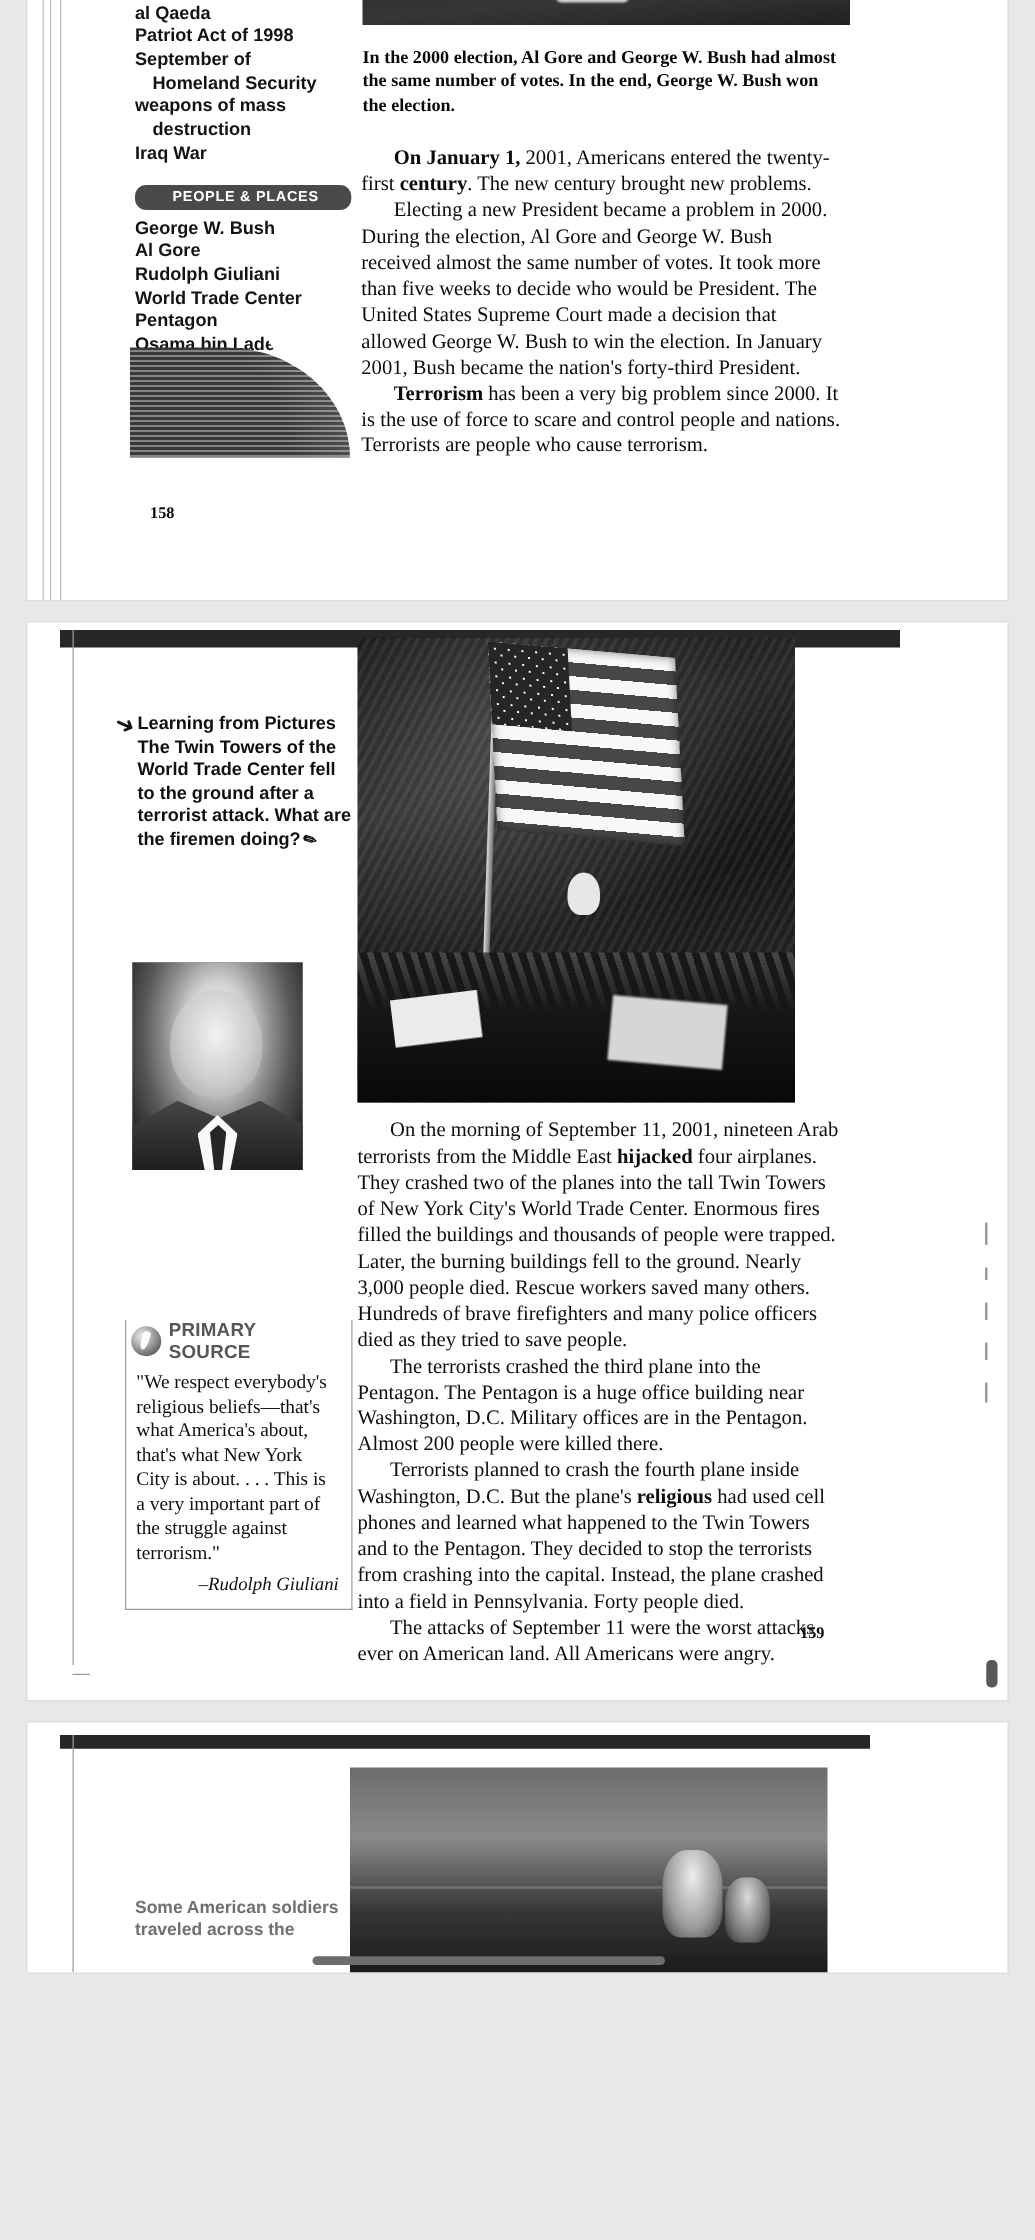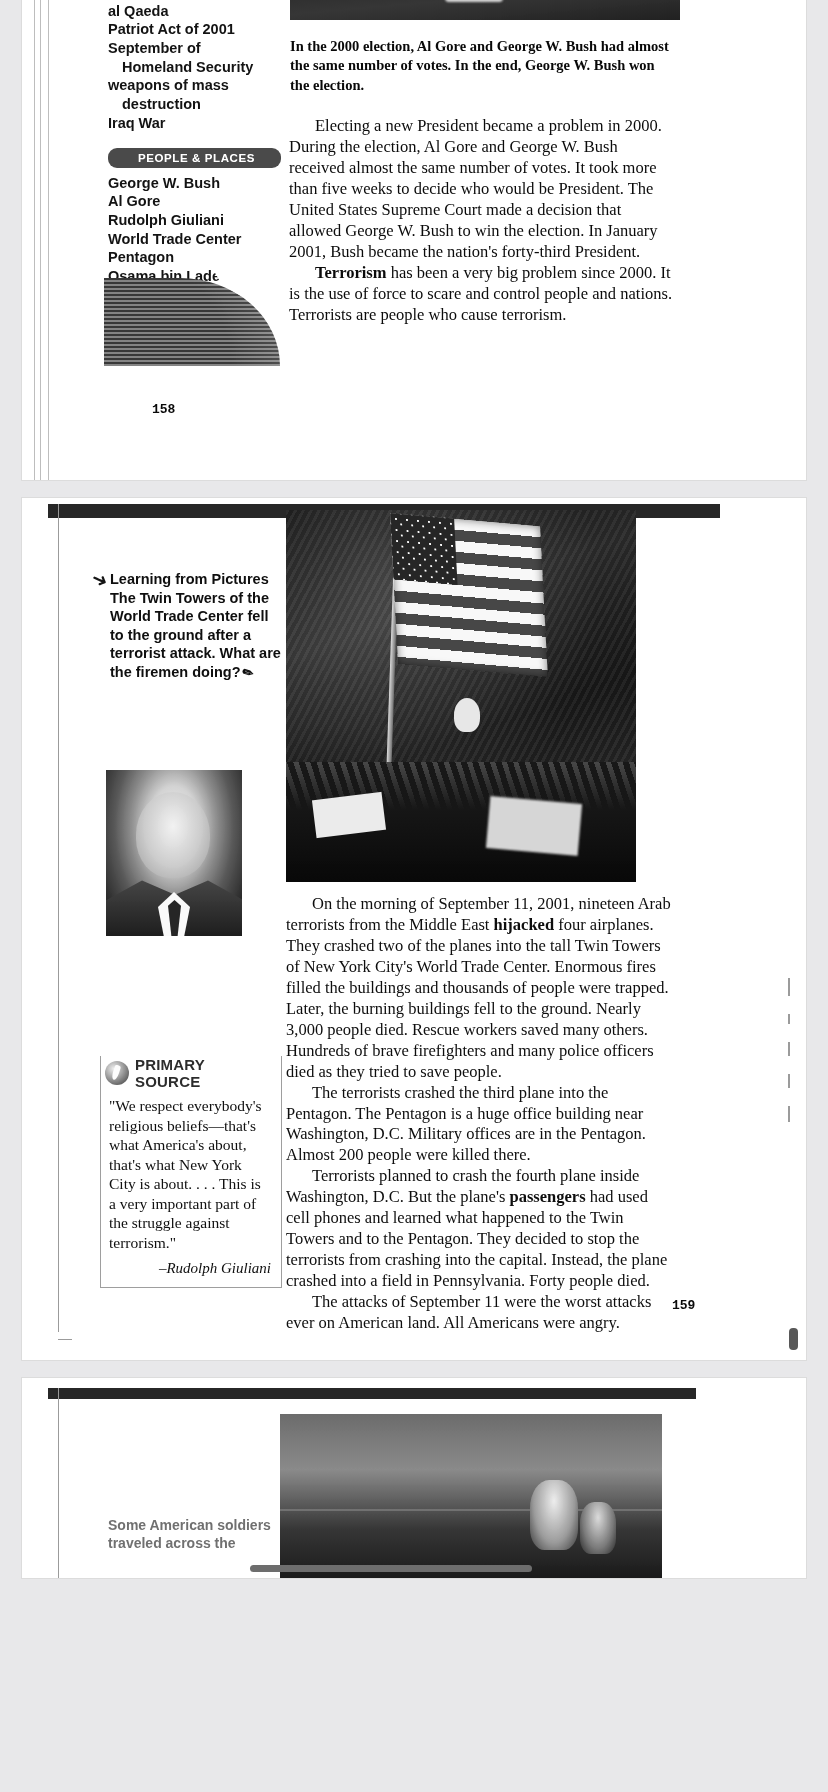--- a/index.html
+++ b/index.html
@@ -93,25 +93,24 @@
   .cut-white {
     position: absolute;
     left: 190px; top: 268px;
     width: 100px; height: 46px;
     background: #fff;
     border-bottom-left-radius: 70px 44px;
   }
 
   .page-num {
     position: absolute;
-    font-family: Liberation Mono, monospace;
+    font-family: Liberation Serif, serif;
     font-weight: bold;
     font-size: 13px;
     color: #111;
-    margin-left: 32px;
   }
   #pn158 { left: 98px; top: 412px; }
 
   
   .photo-strip {
     position: absolute;
     left: 268px; top: -8px;
     width: 390px; height: 38px;
     background: linear-gradient(175deg, #2e2e2e 0%, #3b3b3b 45%, #272727 100%);
   }
@@ -258,21 +257,21 @@
     position: absolute; left: 8px; top: 4px;
     width: 6px; height: 15px; background: #f7f7f7;
     border-radius: 2px 2px 50% 50%;
     transform: rotate(18deg);
   }
   .ps-title {
     font-family: "Liberation Sans", sans-serif;
     font-weight: bold;
     font-size: 15px;
     letter-spacing: 0.2px;
-    color: #4c1d95;
+    color: #c2410c;
   }
   .ps-quote {
     font-family: "Liberation Serif", serif;
     font-size: 15.5px;
     line-height: 1.26;
     color: #151515;
   }
   .ps-attr {
     margin-top: 8px;
     text-align: right;
@@ -419,21 +418,21 @@
 
     <div class="edge-lines">
       <i style="left:2px"></i>
         <i style="left:8px"></i>
         <i style="left:16px"></i>
     </div>
 
     <div class="vocab-col">
       <div class="term">passengers</div>
       <div class="term">al Qaeda</div>
-      <div class="term">Patriot Act of 2001</div>
+      <div class="term">Patriot Act of 1998</div>
       <div class="term">September of</div>
       <div class="term">
           <span class="ind">Homeland Security</span>
         </div>
       <div class="term">weapons of mass</div>
       <div class="term">
           <span class="ind">destruction</span>
         </div>
       <div class="term">Iraq War</div>
 
@@ -455,20 +454,21 @@
 
     <div class="page-num" id="pn158">158</div>
 
     <div class="photo-strip">
       <div class="blob"></div>
     </div>
 
     <div class="caption-bold">In the 2000 election, Al Gore and George W. Bush had almost the same number of votes. In the end, George W. Bush won the election.</div>
 
     <div class="body-col" id="body158">
+      <p><b class="term-b">On January 1,</b> 2001, Americans entered the twenty-first <b class="term-b">century</b>. The new century brought new problems.</p>
       <p>Electing a new President became a problem in 2000. During the election, Al Gore and George W. Bush received almost the same number of votes. It took more than five weeks to decide who would be President. The United States Supreme Court made a decision that allowed George W. Bush to win the election. In January 2001, Bush became the nation's forty-third President.</p>
       <p><b class="term-b">Terrorism</b> has been a very big problem since 2000. It is the use of force to scare and control people and nations. Terrorists are people who cause terrorism.</p>
     </div>
 
   </div>
 </div>
 
 <div class="scan-page" id="page159">
   <div class="inner">
 
@@ -505,21 +505,21 @@
         </div>
       <div class="fire"></div>
       <div class="rubble"></div>
       <div class="white1"></div>
       <div class="white2"></div>
     </div>
 
     <div class="body-col" id="body159" style="left:264px; width:386px;">
       <p>On the morning of September 11, 2001, nineteen Arab terrorists from the Middle East <b class="term-b">hijacked</b> four airplanes. They crashed two of the planes into the tall Twin Towers of New York City's World Trade Center. Enormous fires filled the buildings and thousands of people were trapped. Later, the burning buildings fell to the ground. Nearly 3,000 people died. Rescue workers saved many others. Hundreds of brave firefighters and many police officers died as they tried to save people.</p>
       <p>The terrorists crashed the third plane into the Pentagon. The Pentagon is a huge office building near Washington, D.C. Military offices are in the Pentagon. Almost 200 people were killed there.</p>
-      <p>Terrorists planned to crash the fourth plane inside Washington, D.C. But the plane's <b class="term-b">passengers</b> had used cell phones and learned what happened to the Twin Towers and to the Pentagon. They decided to stop the terrorists from crashing into the capital. Instead, the plane crashed into a field in Pennsylvania. Forty people died.</p>
+      <p>Terrorists planned to crash the fourth plane inside Washington, D.C. But the plane's <b class="term-b">religious</b> had used cell phones and learned what happened to the Twin Towers and to the Pentagon. They decided to stop the terrorists from crashing into the capital. Instead, the plane crashed into a field in Pennsylvania. Forty people died.</p>
       <p>The attacks of September 11 were the worst attacks ever on American land. All Americans were angry.</p>
     </div>
 
     <div class="page-num" id="pn159">159</div>
 
     <div class="sidebar-marks">
       <span style="height:18px"></span>
       <span style="height:10px"></span>
       <span style="height:14px"></span>
       <span style="height:14px"></span>

